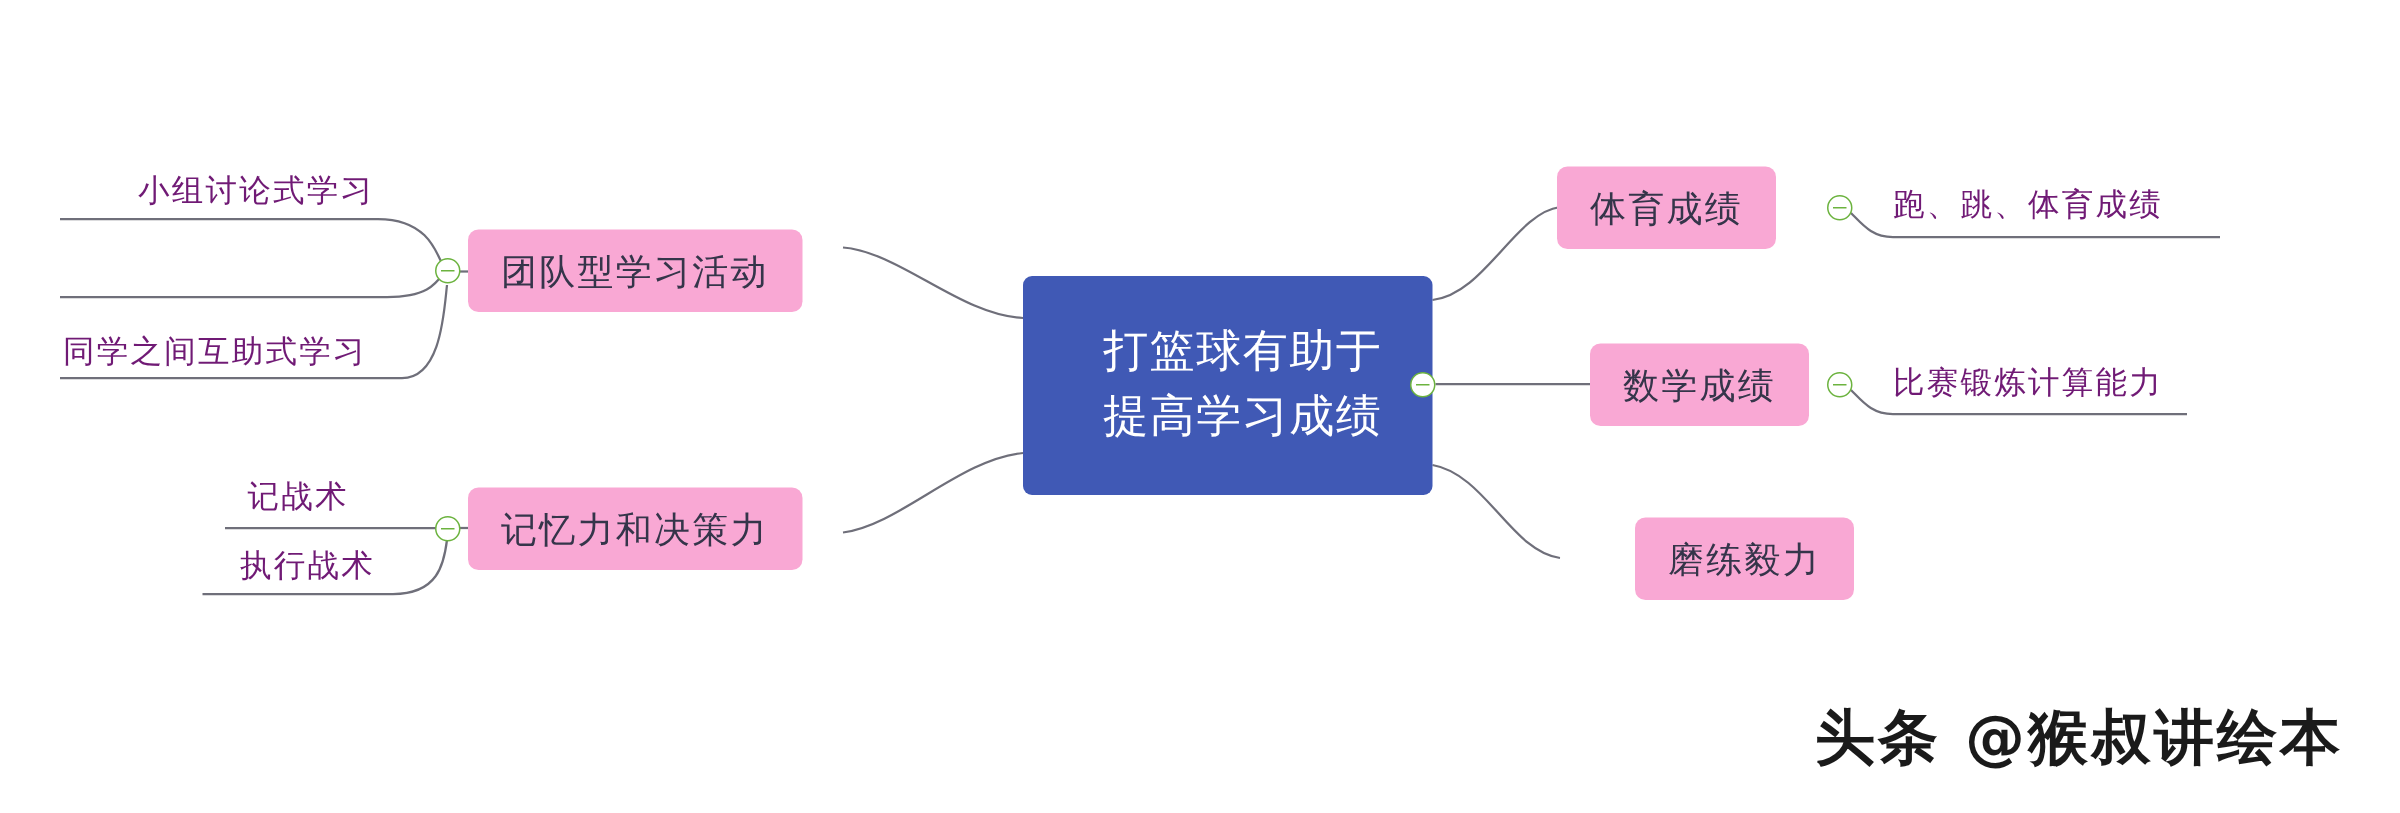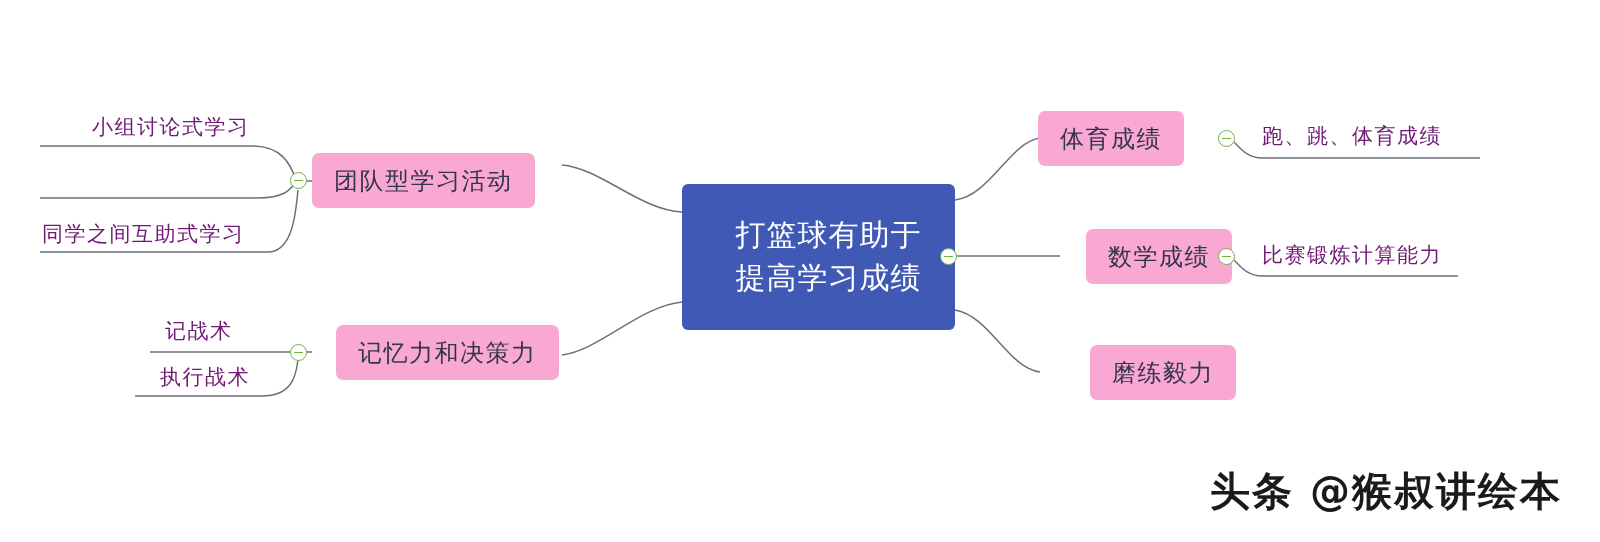--- a/index.html
+++ b/index.html
@@ -131,29 +131,29 @@
 
   <div class="node node-central" style="left:682px; top:184px; width:273px; height:146px;">
     <span class="line">打篮球有助于</span>
     <span class="line">提高学习成绩</span>
   </div>
 
   <div class="node node-branch" style="left:312px; top:153px; height:55px;">
     <span>团队型学习活动</span>
   </div>
 
-  <div class="node node-branch" style="left:312px; top:325px; height:55px;margin-left:24px;">
+  <div class="node node-branch" style="left:312px; top:325px; height:55px;">
     <span>记忆力和决策力</span>
   </div>
 
   <div class="node node-branch" style="left:1038px; top:111px; height:55px;">
     <span>体育成绩</span>
   </div>
 
-  <div class="node node-branch" style="left:1060px; top:229px; height:55px;margin-left:26px;">
+  <div class="node node-branch" style="left:1060px; top:229px; height:55px;">
     <span>数学成绩</span>
   </div>
 
   <div class="node node-branch" style="left:1090px; top:345px; height:55px;">
     <span>磨练毅力</span>
   </div>
 
   <div class="leaf leaf-l" style="left:92px; top:113px;">小组讨论式学习</div>
 
 

